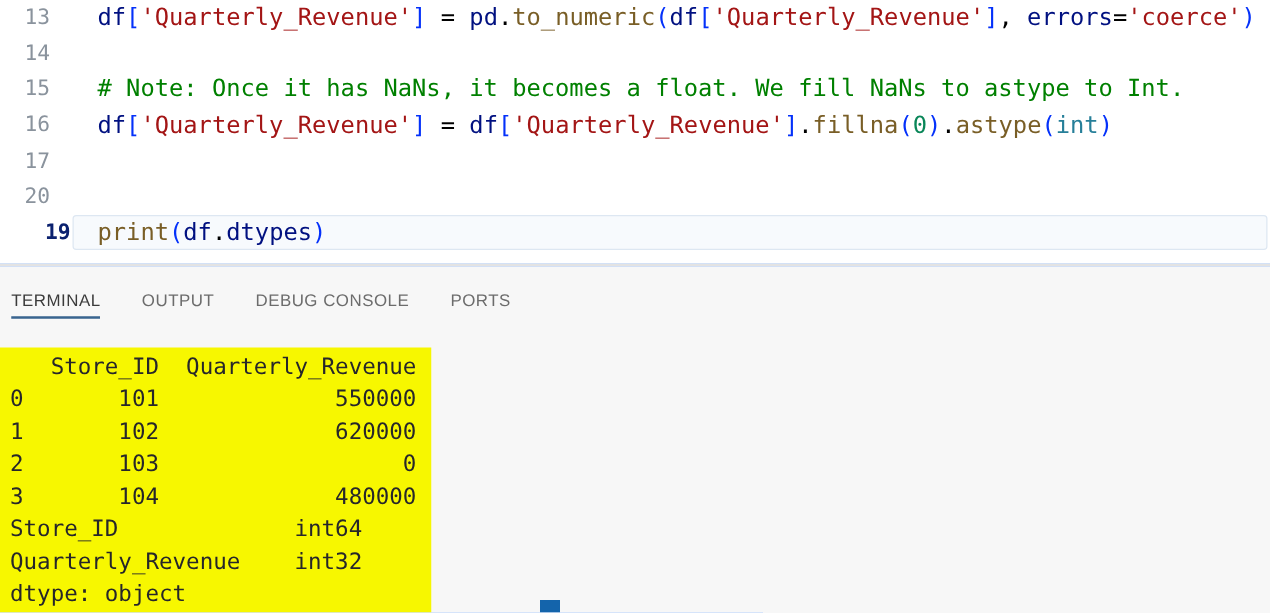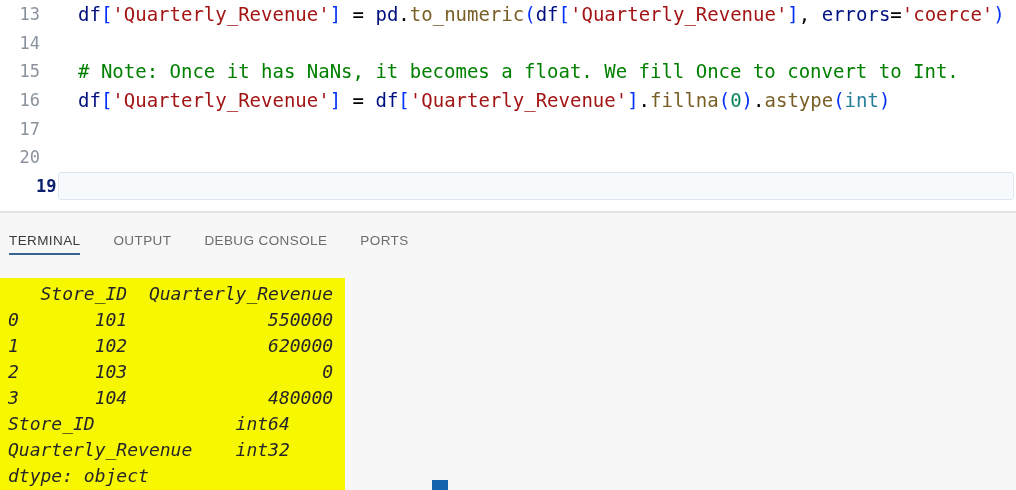--- a/index.html
+++ b/index.html
@@ -26,36 +26,36 @@
   .panel { position:absolute; left:0; top:213px; width:1016px; height:277px; background:#f7f7f7; }
   .tabs { display:flex; gap:33px; padding:20px 0 0 9px; align-items:flex-end; }
   .tab { font-size:13.5px; letter-spacing:0.4px; color:#6c6c6c; padding-bottom:5px;
          border-bottom:2px solid transparent; cursor:pointer; }
   .tab.active { color:#3b3b3b; }
 
   
   .term-highlight { position:absolute; left:0; top:65px; width:345px; height:212px; }
   .term-pre { position:absolute; left:8px; top:68px;
               font-family:"DejaVu Sans Mono","Liberation Mono",monospace;
-              font-size:18px; line-height:26px; white-space:pre; color:#26262a;font-style:italic; }
+              font-size:18px; line-height:26px; white-space:pre; color:#26262a; }
   .cursor-block { position:absolute; left:432px; top:267px; width:16px; height:10px; }
 </style>
 </head>
 <body>
 
 <div class="stage">
 
   <div class="editor" id="editor-lines">
       <div class="code-line"><span class="ln">13</span><span class="code-text"><span class="tok-var">df</span><span class="tok-br">[</span><span class="tok-str">'Quarterly_Revenue'</span><span class="tok-br">]</span><span class="tok-plain"> = </span><span class="tok-var">pd</span><span class="tok-plain">.</span><span class="tok-func">to_numeric</span><span class="tok-br">(</span><span class="tok-var">df</span><span class="tok-br">[</span><span class="tok-str">'Quarterly_Revenue'</span><span class="tok-br">]</span><span class="tok-plain">, </span><span class="tok-var">errors</span><span class="tok-plain">=</span><span class="tok-str">'coerce'</span><span class="tok-br">)</span></span></div>
       <div class="code-line"><span class="ln">14</span><span class="code-text"></span></div>
-      <div class="code-line"><span class="ln">15</span><span class="code-text"><span class="tok-comment"># Note: Once it has NaNs, it becomes a float. We fill Once to convert to Int.</span></span></div>
+      <div class="code-line"><span class="ln">15</span><span class="code-text"><span class="tok-comment"># Note: Once it has NaNs, it becomes a float. We fill NaNs to astype to Int.</span></span></div>
       <div class="code-line"><span class="ln">16</span><span class="code-text"><span class="tok-var">df</span><span class="tok-br">[</span><span class="tok-str">'Quarterly_Revenue'</span><span class="tok-br">]</span><span class="tok-plain"> = </span><span class="tok-var">df</span><span class="tok-br">[</span><span class="tok-str">'Quarterly_Revenue'</span><span class="tok-br">]</span><span class="tok-plain">.</span><span class="tok-func">fillna</span><span class="tok-br">(</span><span class="tok-num">0</span><span class="tok-br">)</span><span class="tok-plain">.</span><span class="tok-func">astype</span><span class="tok-br">(</span><span class="tok-type">int</span><span class="tok-br">)</span></span></div>
       <div class="code-line"><span class="ln">17</span><span class="code-text"></span></div>
       <div class="code-line"><span class="ln">20</span></div>
-      <div class="code-line"><div class="cur-line-box"></div><span class="ln active">19</span></div>
+      <div class="code-line"><div class="cur-line-box"></div><span class="ln active">19</span><span class="code-text"><span class="tok-func">print</span><span class="tok-br">(</span><span class="tok-var">df</span><span class="tok-plain">.</span><span class="tok-var">dtypes</span><span class="tok-br">)</span></span></div>
     </div>
 
   <div class="divider"></div>
 
   <div class="panel">
     <div class="tabs" id="panel-tabs">
         <div class="tab active" style="border-bottom-color: rgb(57, 100, 143);">TERMINAL</div>
         <div class="tab">OUTPUT</div>
         <div class="tab">DEBUG CONSOLE</div>
         <div class="tab">PORTS</div>

